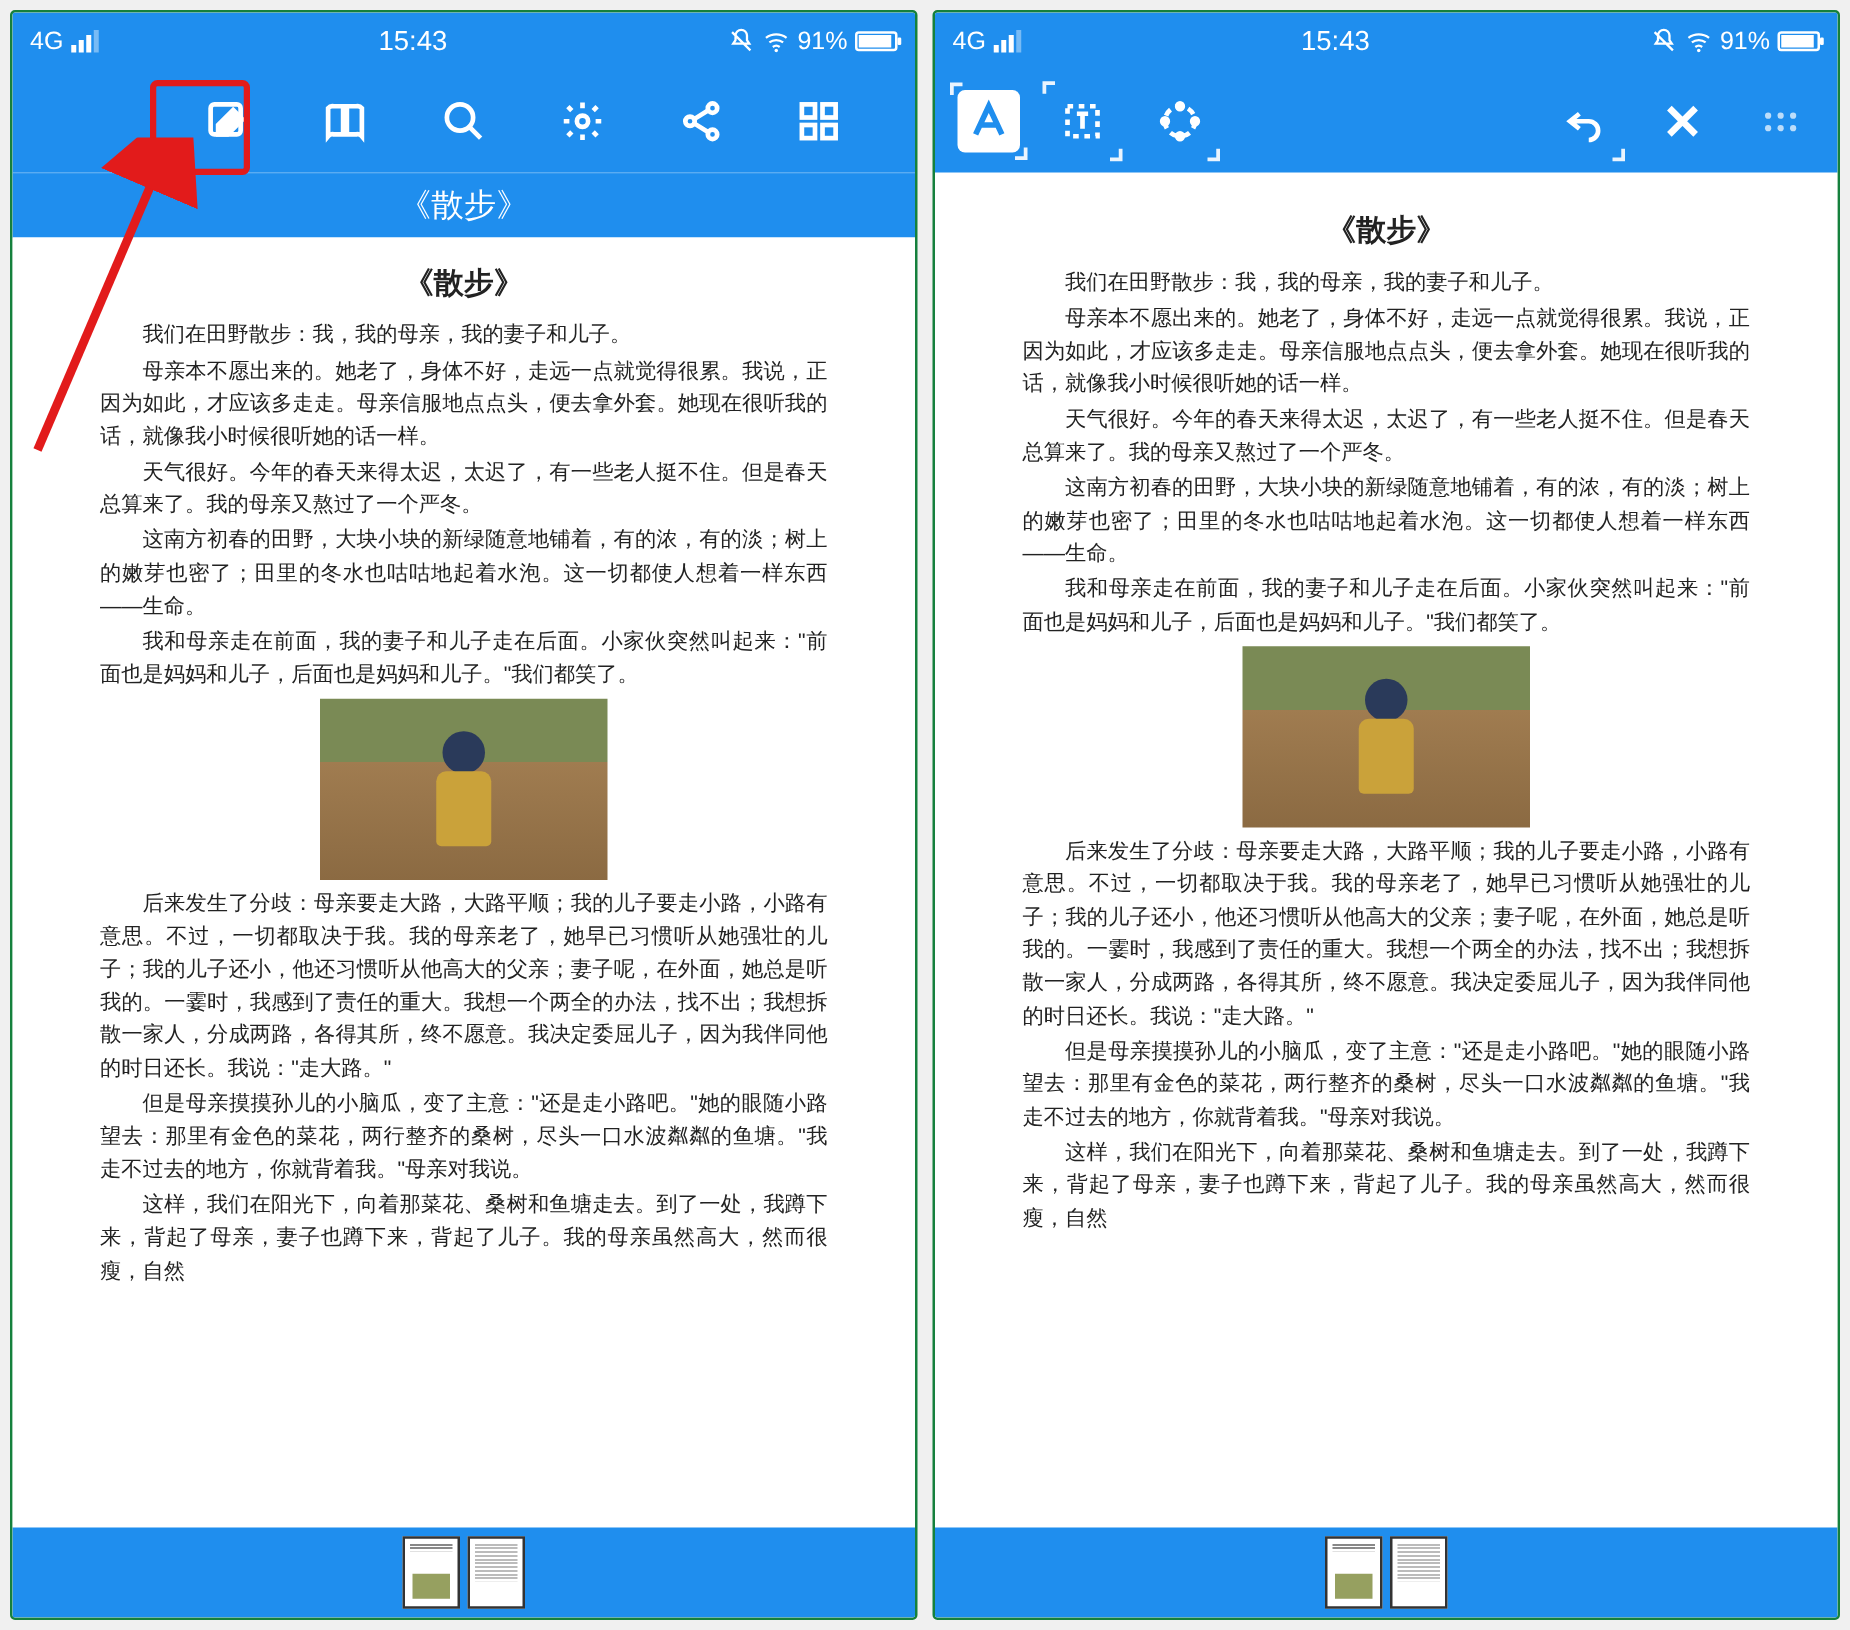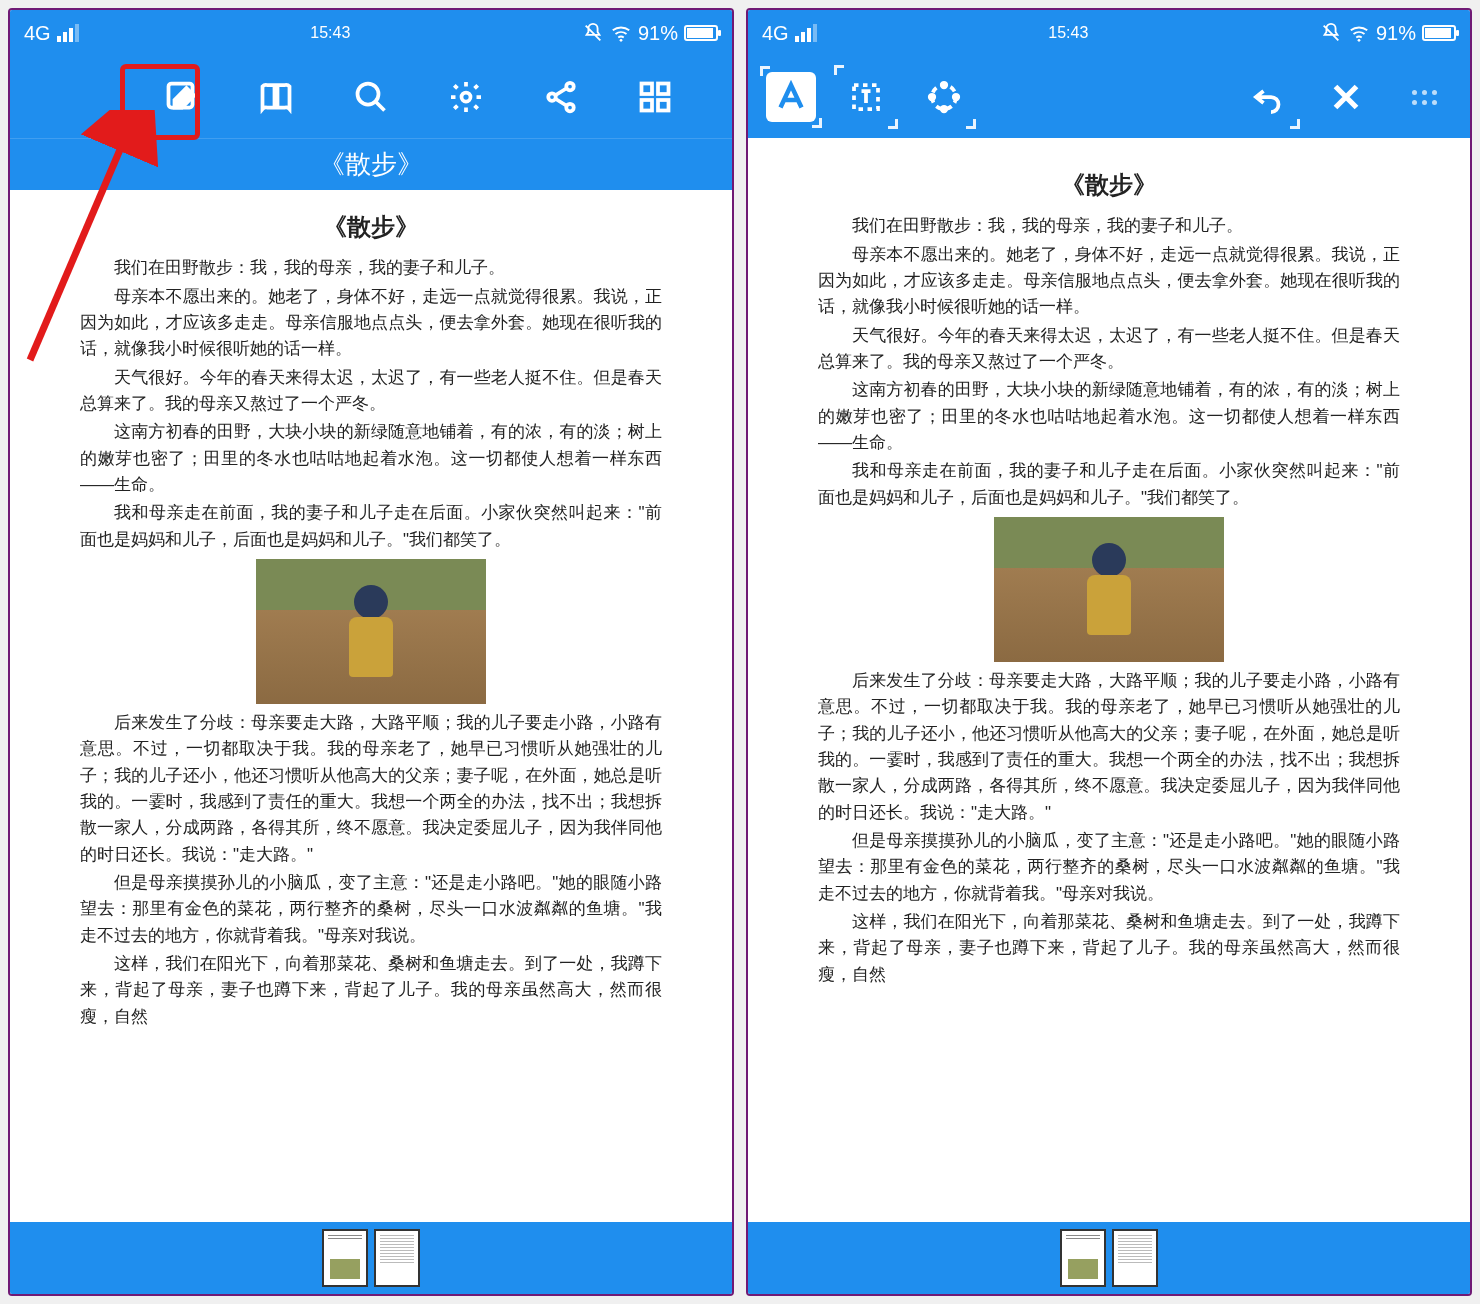--- a/index.html
+++ b/index.html
@@ -8,41 +8,41 @@
     height: 1304px;
     background: #f0f0f0;
     display: flex;
     gap: 12px;
     padding: 8px;
     font-family: "PingFang SC", "Microsoft YaHei", sans-serif;
   }
   .phone {
     flex: 1;
     background: #fff;
-    border: 2px solid #701a75;
+    border: 2px solid #15803d;
     border-radius: 4px;
     display: flex;
     flex-direction: column;
     overflow: hidden;
     position: relative;
   }
   
   .statusbar {
     height: 46px;
     background: #1f8eee;
     color: #fff;
     display: flex;
     align-items: center;
     justify-content: space-between;
     padding: 0 14px;
     font-size: 20px;
     font-weight: 500;
   }
   .statusbar .left, .statusbar .right { display:flex; align-items:center; gap:6px; }
-  .statusbar .center { font-size: 16px; }
+  .statusbar .center { font-size: 22px; }
   .signal { display:inline-flex; align-items:flex-end; gap:2px; }
   .signal span { width:4px; background:#fff; display:inline-block; }
   .signal span:nth-child(1){height:6px}
   .signal span:nth-child(2){height:10px}
   .signal span:nth-child(3){height:14px}
   .signal span:nth-child(4){height:18px; background:rgba(255,255,255,0.4)}
   .battery { display:inline-flex; align-items:center; }
   .battery-body { width:34px; height:16px; border:2px solid #fff; border-radius:3px; position:relative; }
   .battery-body::after{ content:""; position:absolute; right:-5px; top:3px; width:3px; height:6px; background:#fff; border-radius:1px;}
   .battery-fill{ position:absolute; left:1px; top:1px; bottom:1px; width:88%; background:#fff;}

